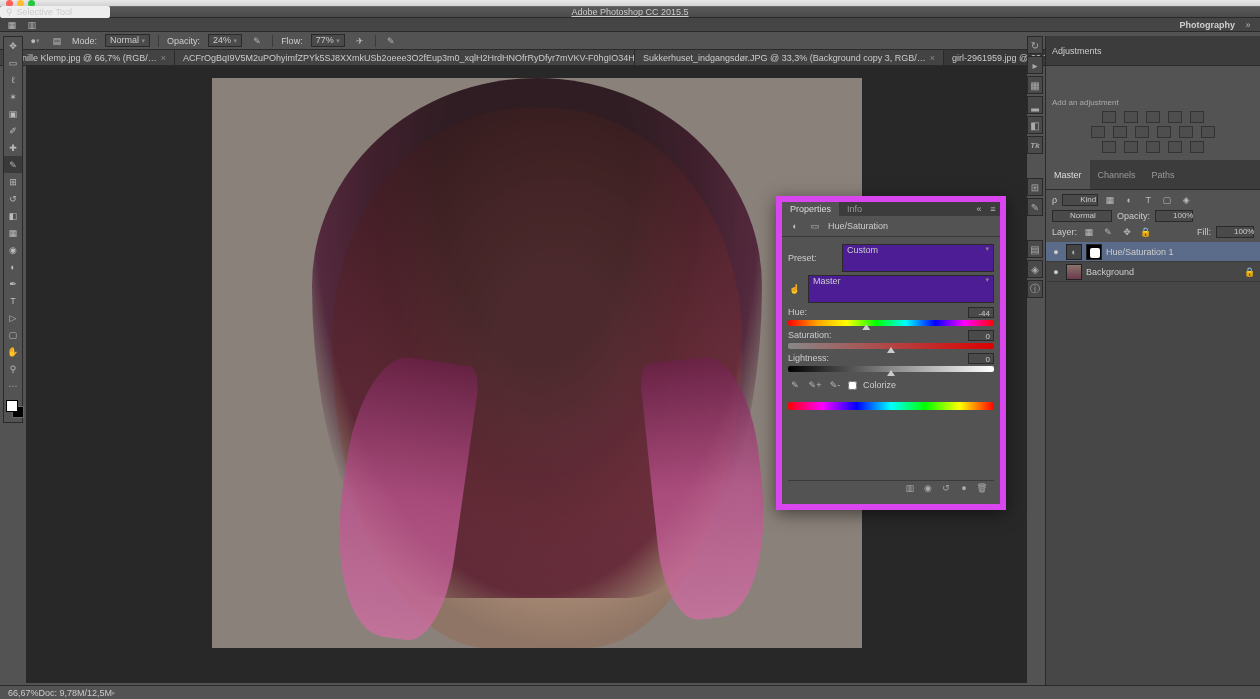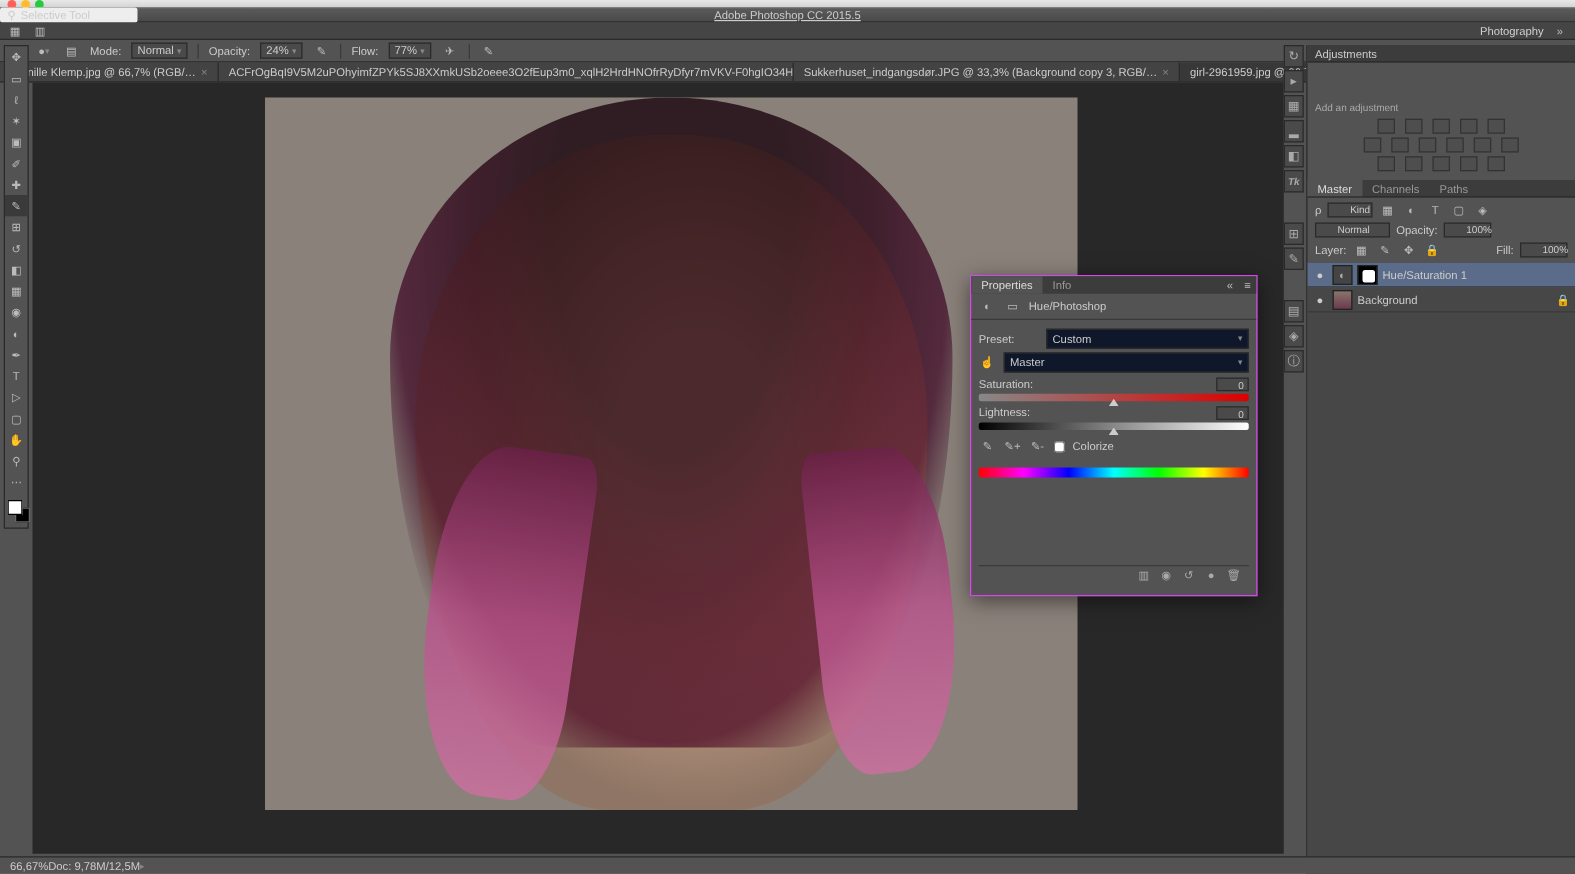--- a/index.html
+++ b/index.html
@@ -4,21 +4,21 @@
 <style>
 * { margin: 0; padding: 0; box-sizing: border-box; font-family: "Lucida Grande", Arial, sans-serif; font-size: 9px; color: #ccc; }
 body { width: 1260px; height: 699px; background: #535353; overflow: hidden; position: relative; }
 .mac-titlebar { height: 6px; background: linear-gradient(#e8e8e8,#d3d3d3); display: flex; align-items: center; padding-left: 6px; gap:4px; }
 .mac-titlebar .dot { width:7px; height:7px; border-radius:50%; }
 .title-bar { height: 12px; background: linear-gradient(#5a5a5a,#4a4a4a); display:flex; align-items:center; justify-content: space-between; border-top:1px solid #6a6a6a; border-bottom:1px solid #2a2a2a; }
 .title-bar .app-title { position:absolute; left:50%; transform:translateX(-50%); color:#ccc; font-size:9px;text-decoration:underline; }
 .title-bar .right-field { background:#eee; color:#666; font-size:8px; padding:1px 6px; margin-right:40px; width:110px; border-radius:2px; display:flex; align-items:center; }
 .menubar { height: 14px; background:#454545; display:flex; align-items:center; padding:0 5px; gap:6px; border-bottom:1px solid #2a2a2a; position:relative; }
 .menubar .spacer { flex:1; }
-.menubar .wslabel { color:#d0d0d0; font-size:9px; }
+.menubar .wslabel { color:#d0d0d0; font-size:9px;font-weight:bold; }
 .icon-btn { width:14px; height:14px; display:flex; align-items:center; justify-content:center; color:#bbb; cursor:pointer; }
 .optbar { height: 18px; background:#535353; display:flex; align-items:center; padding:0 6px; gap:8px; border-bottom:1px solid #2a2a2a; font-size:9px; color:#ccc; }
 .optbar .sep { width:1px; height:12px; background:#3a3a3a; }
 .optbar select, .optbar .dropdown { background:#4a4a4a; border:1px solid #2a2a2a; color:#ccc; font-size:9px; padding:0 4px; height:13px; }
 .tabbar { height: 16px; background:#434343; display:flex; align-items:stretch; border-bottom:1px solid #2a2a2a; overflow:hidden; }
 .tabbar .tab { padding:0 8px; display:flex; align-items:center; gap:4px; border-right:1px solid #2a2a2a; font-size:8px; color:#aaa; cursor:pointer; white-space:nowrap; }
 .tabbar .tab.active { background:#383838; color:#ddd; }
 .tabbar .tab .x { color:#888; font-size:9px; }
 .work { position:absolute; top:66px; bottom:16px; left:26px; right:233px; background:#282828; overflow:hidden; }
 .canvas { position:absolute; left:186px; top:12px; width:650px; height:570px; background:#8a817a; }
@@ -29,49 +29,49 @@
 .hair3 { position:absolute; right:100px; top:280px; width:110px; height:260px; background:linear-gradient(#6b2148,#b9538c,#ce6fa1); transform:rotate(-6deg); border-radius:10% 40% 50% 30%; opacity:0.8; }
 .toolbar { position:absolute; left:3px; top:36px; width:20px; background:#535353; border:1px solid #2a2a2a; display:flex; flex-direction:column; }
 .toolbar .tool { height:17px; display:flex; align-items:center; justify-content:center; color:#bbb; cursor:pointer; position:relative; }
 .toolbar .tool.active { background:#3a3a3a; }
 .toolbar .sw { height:24px; position:relative; margin-top:4px; }
 .toolbar .sw .fg { position:absolute; left:2px; top:2px; width:12px; height:12px; background:#fff; border:1px solid #000; z-index:2; }
 .toolbar .sw .bg { position:absolute; left:8px; top:8px; width:12px; height:12px; background:#000; border:1px solid #666; }
 .right-stack { position:absolute; right:217px; top:36px; width:16px; display:flex; flex-direction:column; gap:2px; }
 .dock-icon { width:16px; height:18px; background:#4a4a4a; border:1px solid #2a2a2a; display:flex; align-items:center; justify-content:center; color:#aaa; cursor:pointer; font-size:10px; }
 .right-panels { position:absolute; right:0; top:36px; width:215px; bottom:0; background:#535353; border-left:1px solid #2a2a2a; display:flex; flex-direction:column; }
-.panel-hdr { height:14px; background:#3c3c3c; display:flex; align-items:center; padding:0 6px; font-size:9px; color:#ccc; border-bottom:1px solid #2a2a2a; }
+.panel-hdr { height:30px; background:#3c3c3c; display:flex; align-items:center; padding:0 6px; font-size:9px; color:#ccc; border-bottom:1px solid #2a2a2a; }
 .panel-hdr.tabs { padding:0; }
 .panel-hdr.tabs .ptab { padding:0 8px; height:100%; display:flex; align-items:center; cursor:pointer; color:#999; }
 .panel-hdr.tabs .ptab.active { background:#535353; color:#ddd; }
 .adj-body { padding:4px 6px; }
 .adj-body .sub { font-size:8px; color:#aaa; margin-bottom:4px;margin-top:28px; }
 .adj-row { display:flex; gap:8px; margin:3px 0; justify-content:center; }
 .adj-row .ai { width:14px; height:12px; border:1px solid #333; background:#4e4e4e; cursor:pointer; }
 .layers-opts { padding:3px 6px; display:flex; flex-direction:column; gap:3px; }
 .layers-opts .row { display:flex; align-items:center; gap:5px; font-size:8px; color:#aaa; }
 .mini-input { background:#4a4a4a; border:1px solid #2a2a2a; color:#ccc; font-size:8px; padding:0 17px; height:12px; width:38px; }
 .layer-list { flex:1; background:#474747; overflow:auto; }
 .layer { display:flex; align-items:center; height:20px; border-bottom:1px solid #3a3a3a; padding:0 4px; gap:4px; cursor:pointer; }
 .layer.active { background:#5b6b8a; }
 .eye { width:12px; text-align:center; color:#ccc; }
 .thumb { width:16px; height:16px; background:#333; border:1px solid #222; }
 .thumb.img { background:linear-gradient(#8a746a,#6b3a4d); }
 .thumb.mask { background:#000; position:relative; }
 .thumb.mask::after { content:""; position:absolute; left:3px; top:3px; width:10px; height:10px; background:#fff; border-radius:2px; }
 .adjthumb { width:16px; height:16px; background:#444; border:1px solid #222; display:flex; align-items:center; justify-content:center; color:#aaa; }
-.prop-panel { position:absolute; left:776px; top:220px; width:230px; background:#535353; border:1px solid #d946ef; box-shadow:0 4px 16px rgba(0,0,0,.5); }
+.prop-panel { position:absolute; left:776px; top:196px; width:230px; background:#535353; border:6px solid #d946ef; box-shadow:0 4px 16px rgba(0,0,0,.5); }
 .prop-panel .pp-hdr { display:flex; align-items:center; height:14px; background:#3c3c3c; }
 .prop-panel .pp-hdr .ptab { padding:0 8px; font-size:9px; height:100%; display:flex; align-items:center; cursor:pointer; color:#999; }
 .prop-panel .pp-hdr .ptab.active { background:#535353; color:#ddd; }
 .prop-panel .pp-sub { display:flex; align-items:center; gap:6px; padding:3px 6px; border-bottom:1px solid #3a3a3a; font-size:8px; }
 .prop-body { padding:4px 6px 8px; }
 .prop-row { display:flex; align-items:center; gap:6px; margin:3px 0; font-size:8px; color:#ccc; }
 .prop-row .label { width:48px; }
-.prop-row .dd { flex:1; background:#0f172a; border:1px solid #2a2a2a; height:16px; padding:0 4px; font-size:8px; cursor:pointer; display:flex; align-items:center; justify-content:space-between; }
+.prop-row .dd { flex:1; background:#4c1d95; border:1px solid #2a2a2a; height:28px; padding:0 4px; font-size:8px; cursor:pointer; display:flex; justify-content:space-between; }
 .slider-block { margin:4px 0; }
 .slider-block .sl-row { display:flex; justify-content:space-between; font-size:8px; color:#ccc; }
 .slider-block .track { height:6px; margin-top:2px; position:relative; border-radius:2px; }
 .slider-block .thumb-handle { position:absolute; top:4px; width:8px; height:6px; background:#ccc; transform:translateX(-50%); clip-path:polygon(50% 0,100% 100%,0 100%); }
 .hue-track { background:linear-gradient(90deg,red,orange,yellow,lime,cyan,blue,magenta,red); }
 .sat-track { background:linear-gradient(90deg,#888,#d00); }
 .light-track { background:linear-gradient(90deg,#000,#888,#fff); }
 .spectrum-bar { height:8px; margin-top:10px; background:linear-gradient(90deg,red,magenta,blue,cyan,lime,yellow,red); border-radius:2px; }
 .prop-foot { height:16px; border-top:1px solid #3a3a3a; margin-top:70px; display:flex; align-items:center; justify-content:flex-end; gap:6px; padding:0 6px; }
 .prop-foot .pf { width:12px; height:12px; color:#aaa; cursor:pointer; text-align:center; }
@@ -277,35 +277,44 @@
   <div class="pp-hdr">
     <div class="ptab active">Properties</div>
     <div class="ptab">Info</div>
     <span style="flex:1"></span>
     <span class="icon-btn">«</span>
     <span class="icon-btn">≡</span>
   </div>
   <div class="pp-sub">
     <span class="icon-btn">◐</span>
     <span class="icon-btn">▭</span>
-    <span>Hue/Photoshop</span>
+    <span>Hue/Saturation</span>
   </div>
   <div class="prop-body">
     <div class="prop-row">
       <span class="label">Preset:</span>
       <div class="dd">
           <span>Custom</span>
           <span class="chev">▾</span>
         </div>
     </div>
     <div class="prop-row">
       <span class="icon-btn">☝</span>
       <div class="dd">
           <span>Master</span>
           <span class="chev">▾</span>
+        </div>
+    </div>
+    <div class="slider-block">
+      <div class="sl-row">
+          <span>Hue:</span>
+          <span class="val-box">-44</span>
+        </div>
+      <div class="track hue-track">
+          <div class="thumb-handle" style="left:38%"></div>
         </div>
     </div>
     <div class="slider-block">
       <div class="sl-row">
           <span>Saturation:</span>
           <span class="val-box">0</span>
         </div>
       <div class="track sat-track">
           <div class="thumb-handle" style="left:50%"></div>
         </div>

